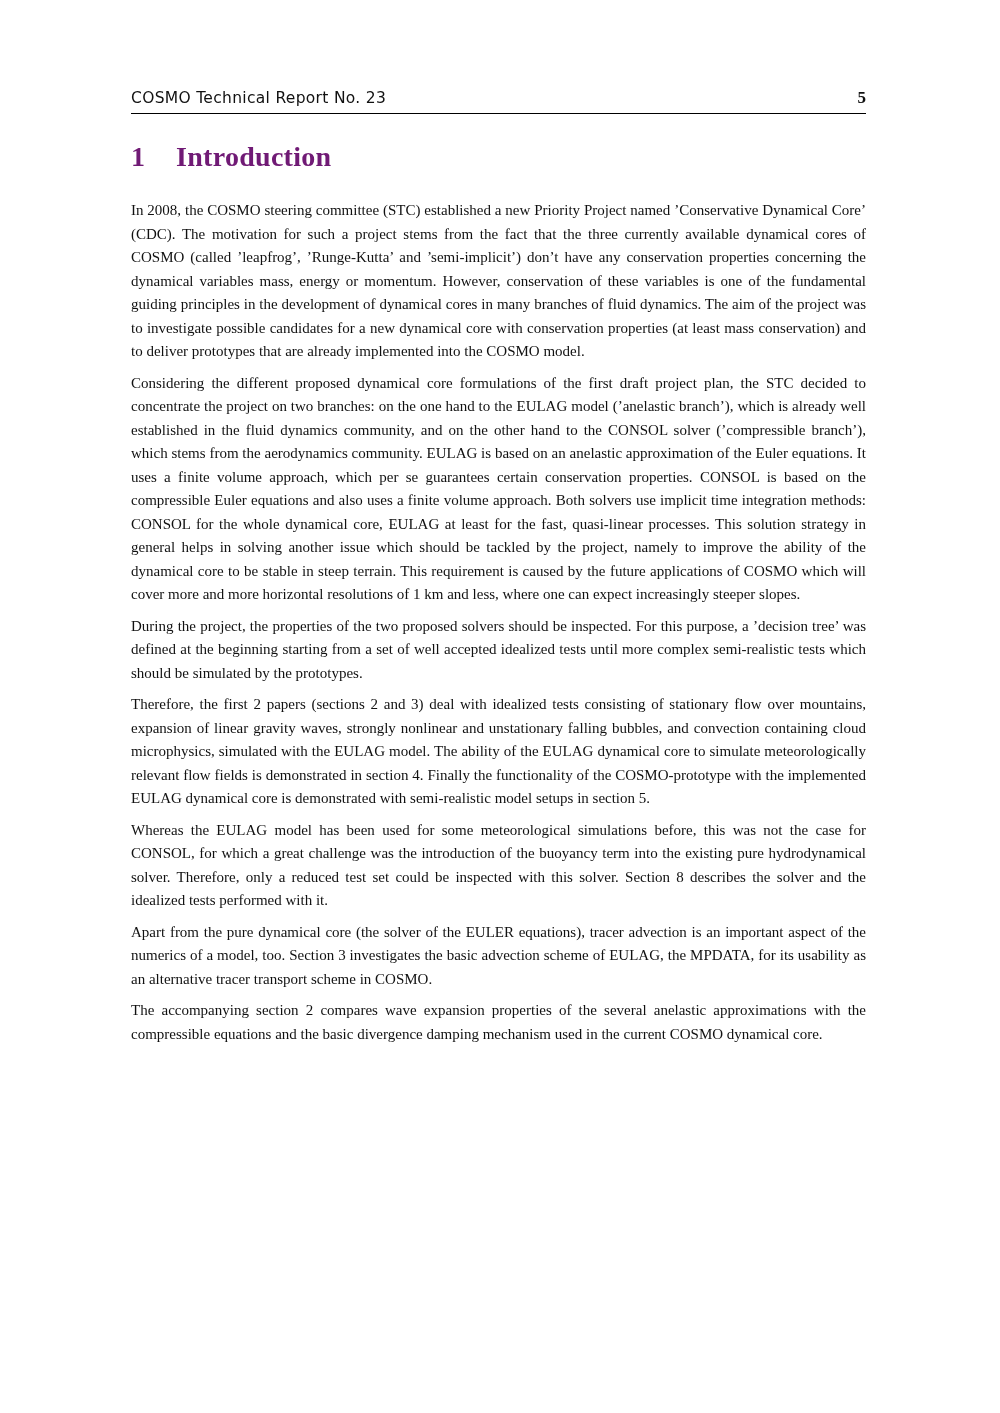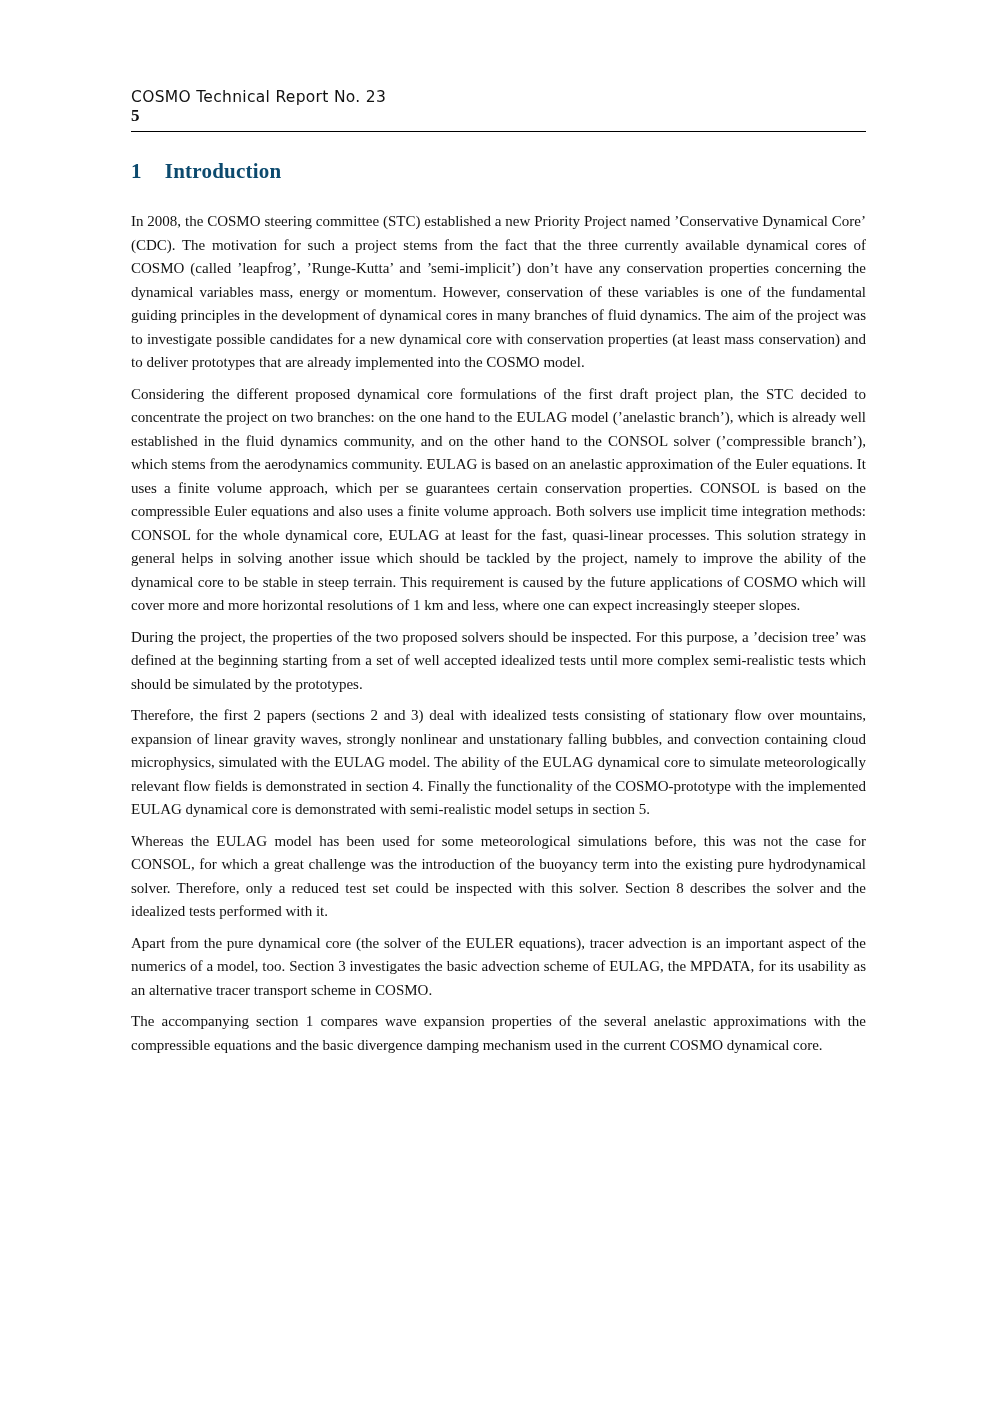--- a/index.html
+++ b/index.html
@@ -16,39 +16,38 @@
     box-sizing: border-box;
     padding: 88px 134px 0 131px;
     color: #111111;
   }
   .running-header {
     display: flex;
     justify-content: space-between;
     align-items: baseline;
     border-bottom: 1.5px solid #000000;
     padding-bottom: 5px;
-    flex-direction: column;
   }
   .running-header .header-title {
     font-family: "DejaVu Sans", "Liberation Sans", sans-serif;
     font-size: 15.5px;
     letter-spacing: 0.02em;
     color: #111111;
   }
   .running-header .page-number {
     font-family: "Liberation Serif", "DejaVu Serif", serif;
     font-size: 17px;
     font-weight: bold;
     color: #111111;
   }
   h1.section-heading {
     font-family: "Liberation Serif", "DejaVu Serif", serif;
-    font-size: 21px;
+    font-size: 28px;
     font-weight: bold;
-    color: #0c4a6e;
+    color: #701a75;
     margin: 27px 0 26px 0;
     letter-spacing: 0.01em;
   }
   h1.section-heading .section-number {
     margin-right: 1.1em;
   }
   .body-text p {
     font-family: "Liberation Serif", "DejaVu Serif", serif;
     font-size: 15px;
     line-height: 23.5px;
@@ -75,16 +74,16 @@
     <span class="section-number">1</span><span class="section-title">Introduction</span>
   </h1>
 
   <div class="body-text">
     <p>In 2008, the COSMO steering committee (STC) established a new Priority Project named ’Conservative Dynamical Core’ (CDC). The motivation for such a project stems from the fact that the three currently available dynamical cores of COSMO (called ’leapfrog’, ’Runge-Kutta’ and ’semi-implicit’) don’t have any conservation properties concerning the dynamical variables mass, energy or momentum. However, conservation of these variables is one of the fundamental guiding principles in the development of dynamical cores in many branches of fluid dynamics. The aim of the project was to investigate possible candidates for a new dynamical core with conservation properties (at least mass conservation) and to deliver prototypes that are already implemented into the COSMO model.</p>
     <p>Considering the different proposed dynamical core formulations of the first draft project plan, the STC decided to concentrate the project on two branches: on the one hand to the EULAG model (’anelastic branch’), which is already well established in the fluid dynamics community, and on the other hand to the CONSOL solver (’compressible branch’), which stems from the aerodynamics community. EULAG is based on an anelastic approximation of the Euler equations. It uses a finite volume approach, which per se guarantees certain conservation properties. CONSOL is based on the compressible Euler equations and also uses a finite volume approach. Both solvers use implicit time integration methods: CONSOL for the whole dynamical core, EULAG at least for the fast, quasi-linear processes. This solution strategy in general helps in solving another issue which should be tackled by the project, namely to improve the ability of the dynamical core to be stable in steep terrain. This requirement is caused by the future applications of COSMO which will cover more and more horizontal resolutions of 1 km and less, where one can expect increasingly steeper slopes.</p>
     <p>During the project, the properties of the two proposed solvers should be inspected. For this purpose, a ’decision tree’ was defined at the beginning starting from a set of well accepted idealized tests until more complex semi-realistic tests which should be simulated by the prototypes.</p>
     <p>Therefore, the first 2 papers (sections 2 and 3) deal with idealized tests consisting of stationary flow over mountains, expansion of linear gravity waves, strongly nonlinear and unstationary falling bubbles, and convection containing cloud microphysics, simulated with the EULAG model. The ability of the EULAG dynamical core to simulate meteorologically relevant flow fields is demonstrated in section 4. Finally the functionality of the COSMO-prototype with the implemented EULAG dynamical core is demonstrated with semi-realistic model setups in section 5.</p>
     <p>Whereas the EULAG model has been used for some meteorological simulations before, this was not the case for CONSOL, for which a great challenge was the introduction of the buoyancy term into the existing pure hydrodynamical solver. Therefore, only a reduced test set could be inspected with this solver. Section 8 describes the solver and the idealized tests performed with it.</p>
     <p>Apart from the pure dynamical core (the solver of the EULER equations), tracer advection is an important aspect of the numerics of a model, too. Section 3 investigates the basic advection scheme of EULAG, the MPDATA, for its usability as an alternative tracer transport scheme in COSMO.</p>
-    <p>The accompanying section 1 compares wave expansion properties of the several anelastic approximations with the compressible equations and the basic divergence damping mechanism used in the current COSMO dynamical core.</p>
+    <p>The accompanying section 2 compares wave expansion properties of the several anelastic approximations with the compressible equations and the basic divergence damping mechanism used in the current COSMO dynamical core.</p>
   </div>
 
 </div>
 
 </body></html>

